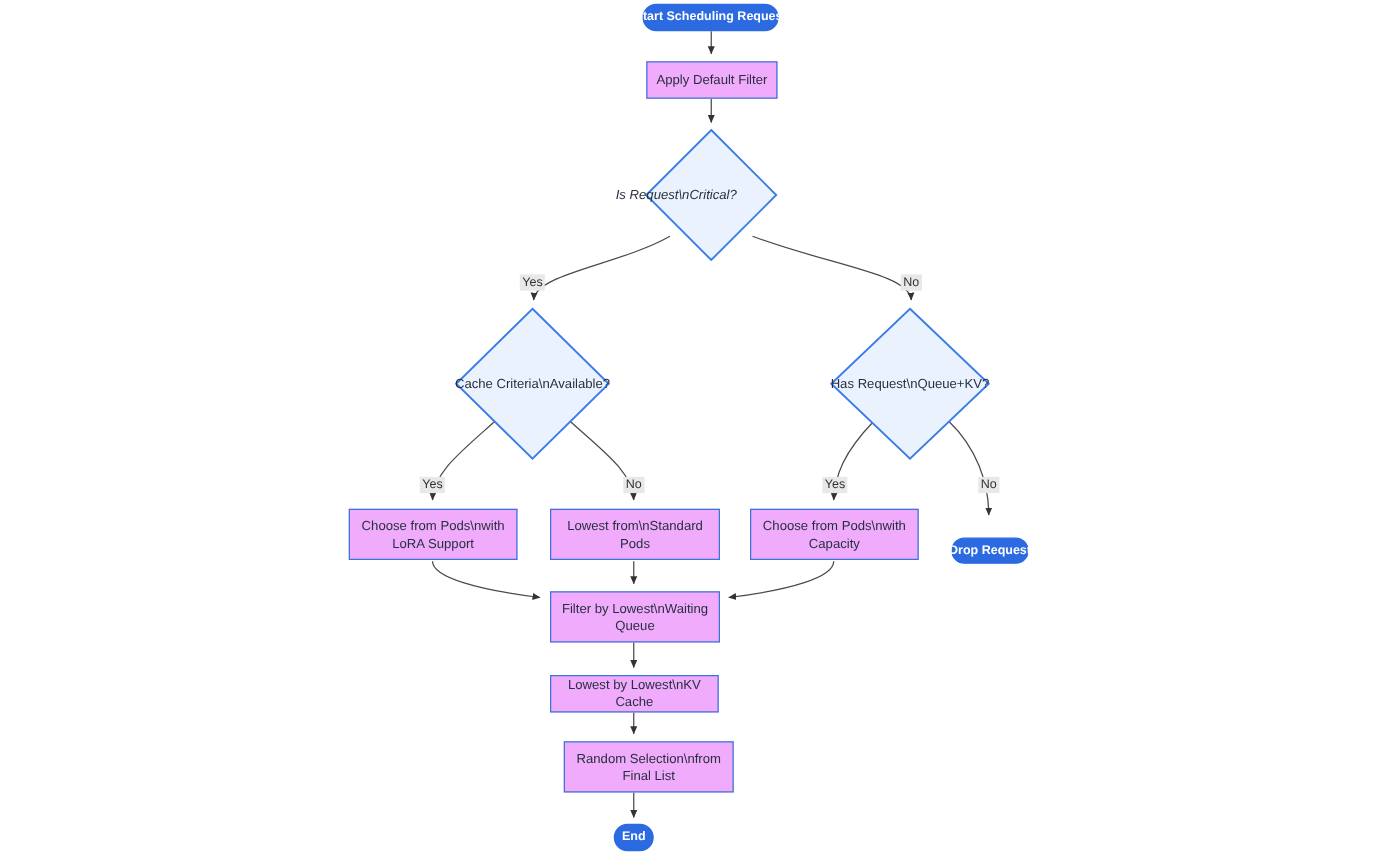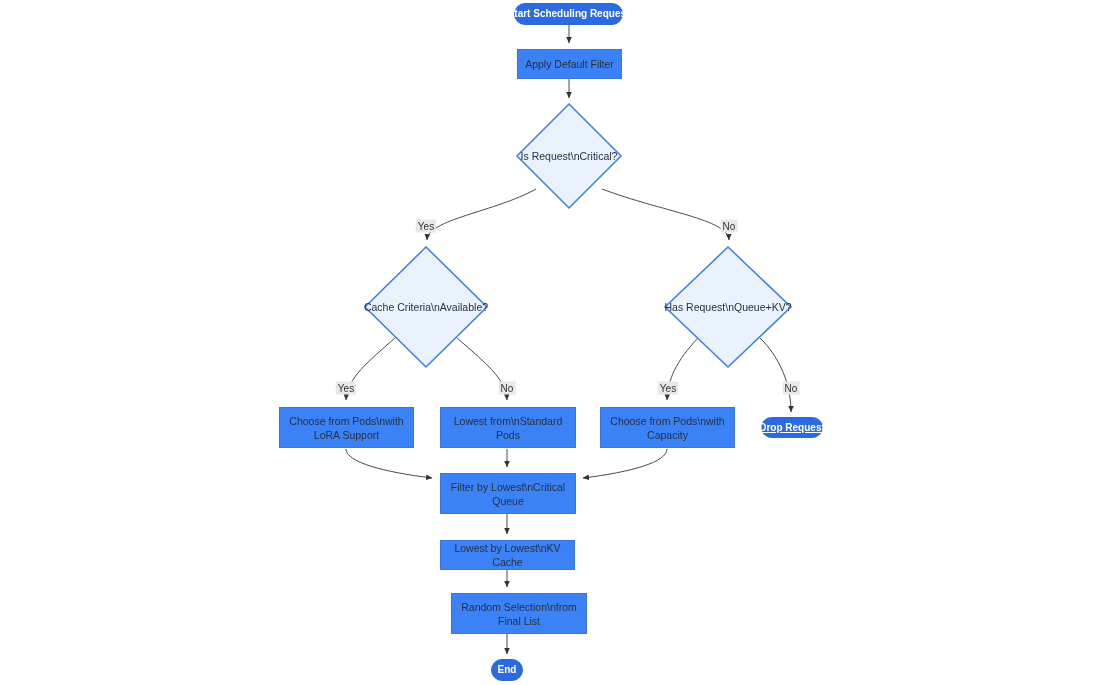--- a/index.html
+++ b/index.html
@@ -22,21 +22,21 @@
     align-items: center;
     justify-content: center;
     text-align: center;
     box-sizing: border-box;
     color: #27303f;
     font-size: 10.5px;
     line-height: 14px;
     white-space: pre-line;
   }
   .rect-node {
-    background: #3b82f6;
+    background: #f0abfc;
     border: 1.5px solid #3c74de;
   }
   .terminal-node {
     background: #2b6ae0;
     border: 1.5px solid #2b6ae0;
     color: #ffffff;
     font-weight: bold;
     font-size: 10px;
     border-radius: 12px;
     white-space: nowrap;
@@ -94,38 +94,38 @@
       <polygon points="569,104 621,156 569,208 517,156"></polygon>
       <polygon points="426,247 487,307 426,367 365,307"></polygon>
       <polygon points="728,247 791,307 728,367 665,307"></polygon>
     </g>
   </svg>
 
   <div class="node terminal-node" style="left:514px; top:3px; width:109px; height:22px;">Start Scheduling Request</div>
 
   <div class="node rect-node" style="left:517px; top:49px; width:105px; height:30px;">Apply Default Filter</div>
 
-  <div class="decision-label" style="left:517px; top:104px; width:104px; height:104px;">Is Request\nCritical?</div>
+  <div class="decision-label" style="left:489px; top:104px; width:104px; height:104px;font-style:italic;">Is Request\nCritical?</div>
 
   <div class="decision-label" style="left:365px; top:247px; width:122px; height:120px;">Cache Criteria\nAvailable?</div>
 
   <div class="decision-label" style="left:665px; top:247px; width:126px; height:120px;">Has Request\nQueue+KV?</div>
 
   <div class="node rect-node" style="left:279px; top:407px; width:135px; height:41px;">Choose from Pods\nwith
 LoRA Support</div>
 
   <div class="node rect-node" style="left:440px; top:407px; width:136px; height:41px;">Lowest from\nStandard
 Pods</div>
 
   <div class="node rect-node" style="left:600px; top:407px; width:135px; height:41px;">Choose from Pods\nwith
 Capacity</div>
 
-  <div class="node terminal-node" style="left:761px; top:417px; width:62px; height:21px;text-decoration:underline;">Drop Request</div>
+  <div class="node terminal-node" style="left:761px; top:430px; width:62px; height:21px;">Drop Request</div>
 
-  <div class="node rect-node" style="left:440px; top:473px; width:136px; height:41px;">Filter by Lowest\nCritical
+  <div class="node rect-node" style="left:440px; top:473px; width:136px; height:41px;">Filter by Lowest\nWaiting
 Queue</div>
 
   <div class="node rect-node" style="left:440px; top:540px; width:135px; height:30px;">Lowest by Lowest\nKV Cache</div>
 
   <div class="node rect-node" style="left:440px; top:593px; width:136px; height:41px;margin-left:11px;">Random Selection\nfrom
 Final List</div>
 
   <div class="node terminal-node" style="left:491px; top:659px; width:32px; height:22px;">End</div>
 
   <div class="edge-label" style="left:426px; top:226px;">Yes</div>

